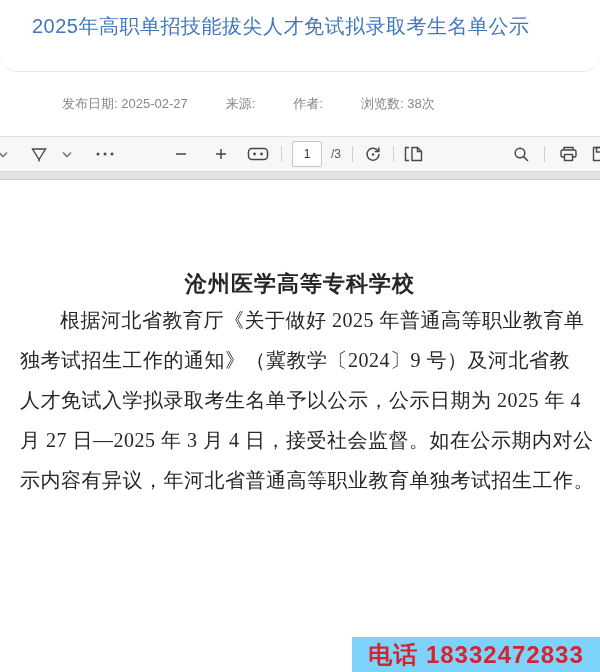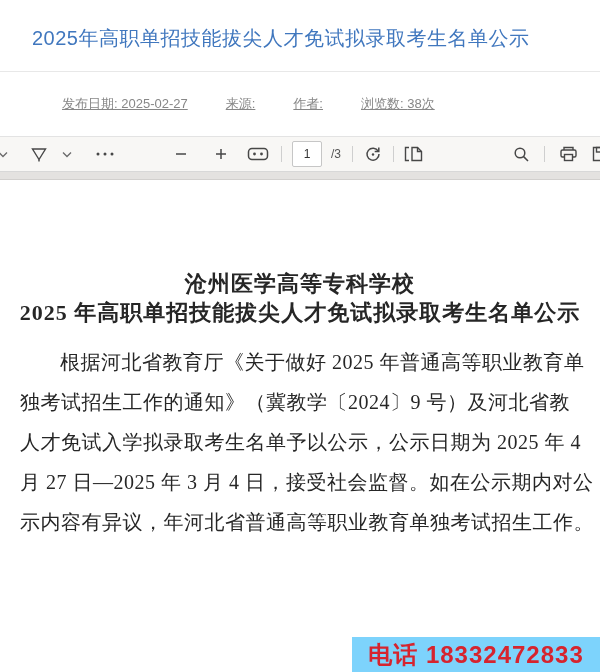--- a/index.html
+++ b/index.html
@@ -1,27 +1,27 @@
 <!DOCTYPE html>
 <html><head>
 <meta charset="utf-8">
 <style>
   * { margin:0; padding:0; box-sizing:border-box; }
   html,body { width:600px; height:672px; background:#fff; overflow:hidden;
               font-family:"Liberation Sans","DejaVu Sans",sans-serif; }
   .page { position:relative; width:600px; height:672px; background:#fff; overflow:hidden; }
 
   
-  .article-header { padding:24px 0 0 32px; height:72px; border-bottom:1px solid #e8e8e8; }
+  .article-header { padding:12px 0 0 32px; height:72px; border-bottom:1px solid #e8e8e8;border-radius:18px; }
   .page-title { font-size:20px; font-weight:400; color:#4077be; letter-spacing:0.5px; line-height:28px; }
 
   
   .meta-row { height:64px; display:flex; align-items:center; padding-left:62px;
               font-size:13px; color:#878787; }
-  .meta-item { margin-right:38px; white-space:nowrap;text-decoration:underline; }
+  .meta-item { margin-right:38px; white-space:nowrap; }
 
   
   .pdf-toolbar { height:36px; background:#f8f7f5; border-top:1px solid #e3e3e3;
                  border-bottom:1px solid #d8d8d8; display:flex; align-items:center;
                  overflow:hidden; position:relative; color:#474747; }
   .tb-btn { display:flex; align-items:center; justify-content:center; height:28px; min-width:20px; cursor:pointer; }
   .tb-btn svg { display:block; }
   .tb-divider { width:1px; height:16px; background:#cfcfcf; }
   .page-input { width:30px; height:26px; border:1px solid #c6c6c6; border-radius:2px;
                 background:#fff; text-align:center; font-size:12px; color:#333;
@@ -162,21 +162,20 @@
           <path d="M2.5 2.5 H12.5 L15.5 5.5 V15.5 H2.5 Z" fill="none" stroke="#474747" stroke-width="1.4"></path>
           <rect x="5.5" y="2.5" width="6" height="4.5" fill="none" stroke="#474747" stroke-width="1.4"></rect>
         </svg>
     </span>
   </div>
 
   <div class="pdf-strip"></div>
 
   <div class="pdf-document">
     <div class="doc-h1">沧州医学高等专科学校</div>
-    <div class="doc-h2">2025 年高职单招技能拔尖人才免试拟录取考生名单公示</div>
     <div class="doc-line indent">根据河北省教育厅《关于做好 2025 年普通高等职业教育单</div>
     <div class="doc-line">独考试招生工作的通知》（冀教学〔2024〕9 号）及河北省教</div>
     <div class="doc-line">人才免试入学拟录取考生名单予以公示，公示日期为 2025 年 4</div>
     <div class="doc-line">月 27 日—2025 年 3 月 4 日，接受社会监督。如在公示期内对公</div>
     <div class="doc-line">示内容有异议，年河北省普通高等职业教育单独考试招生工作。</div>
 
   </div>
 
   <div class="phone-banner">电话 18332472833</div>
 

